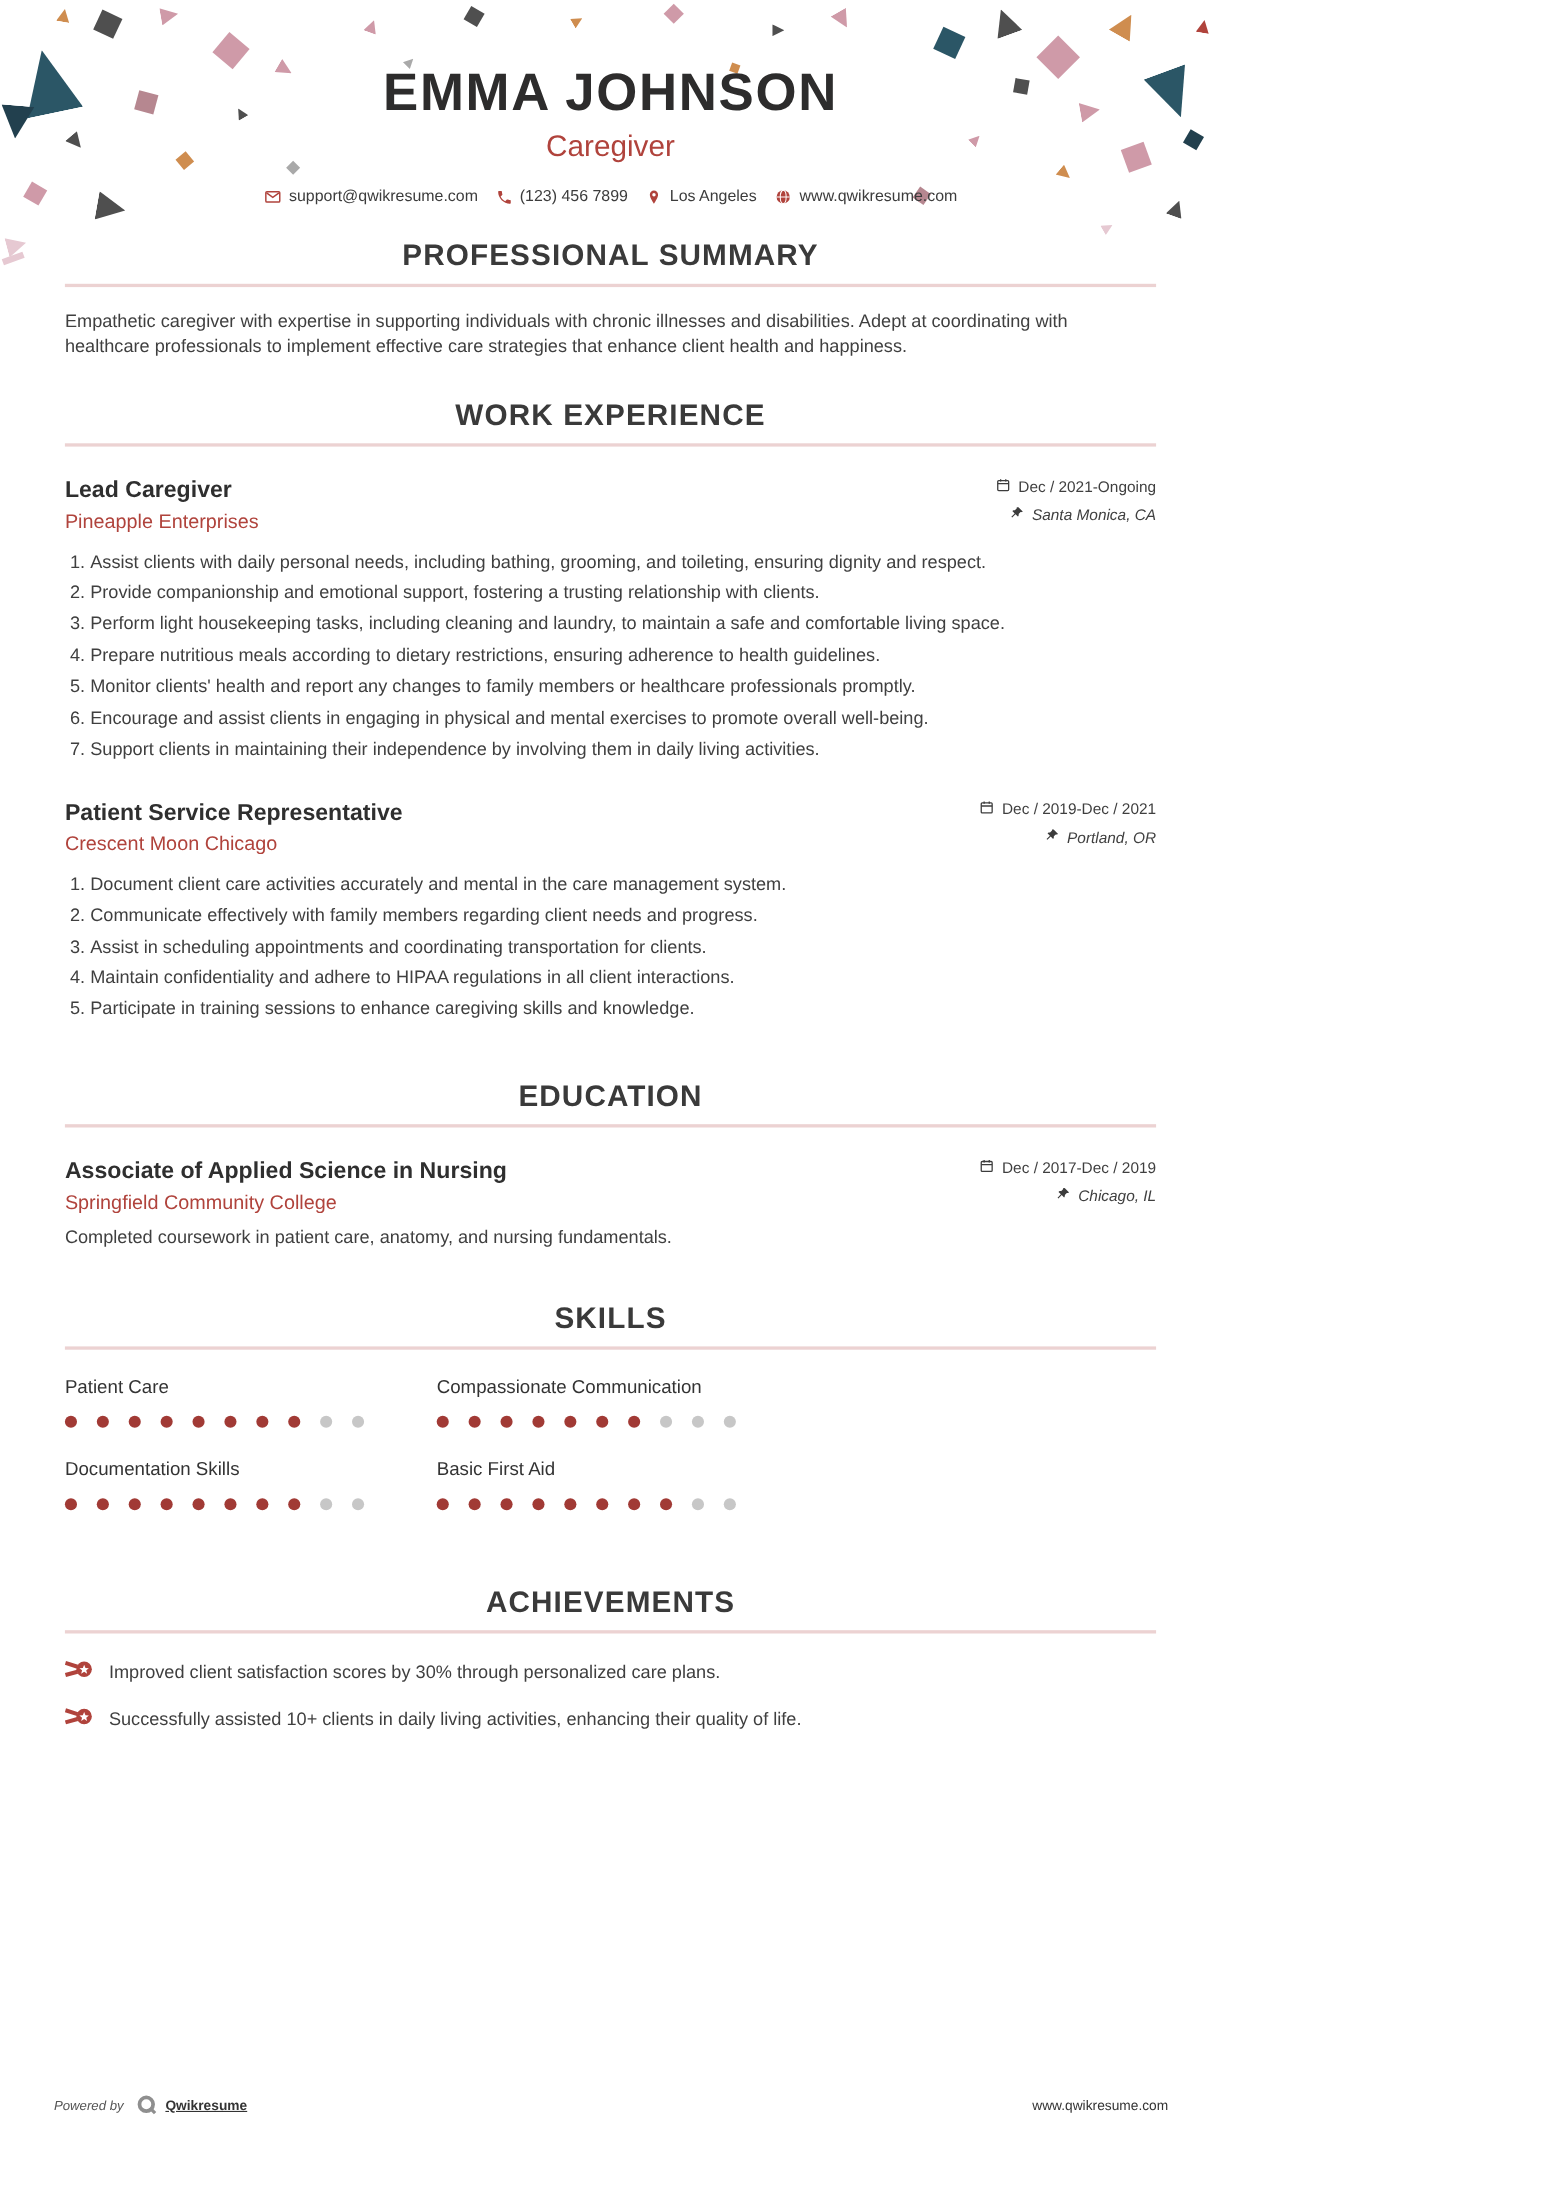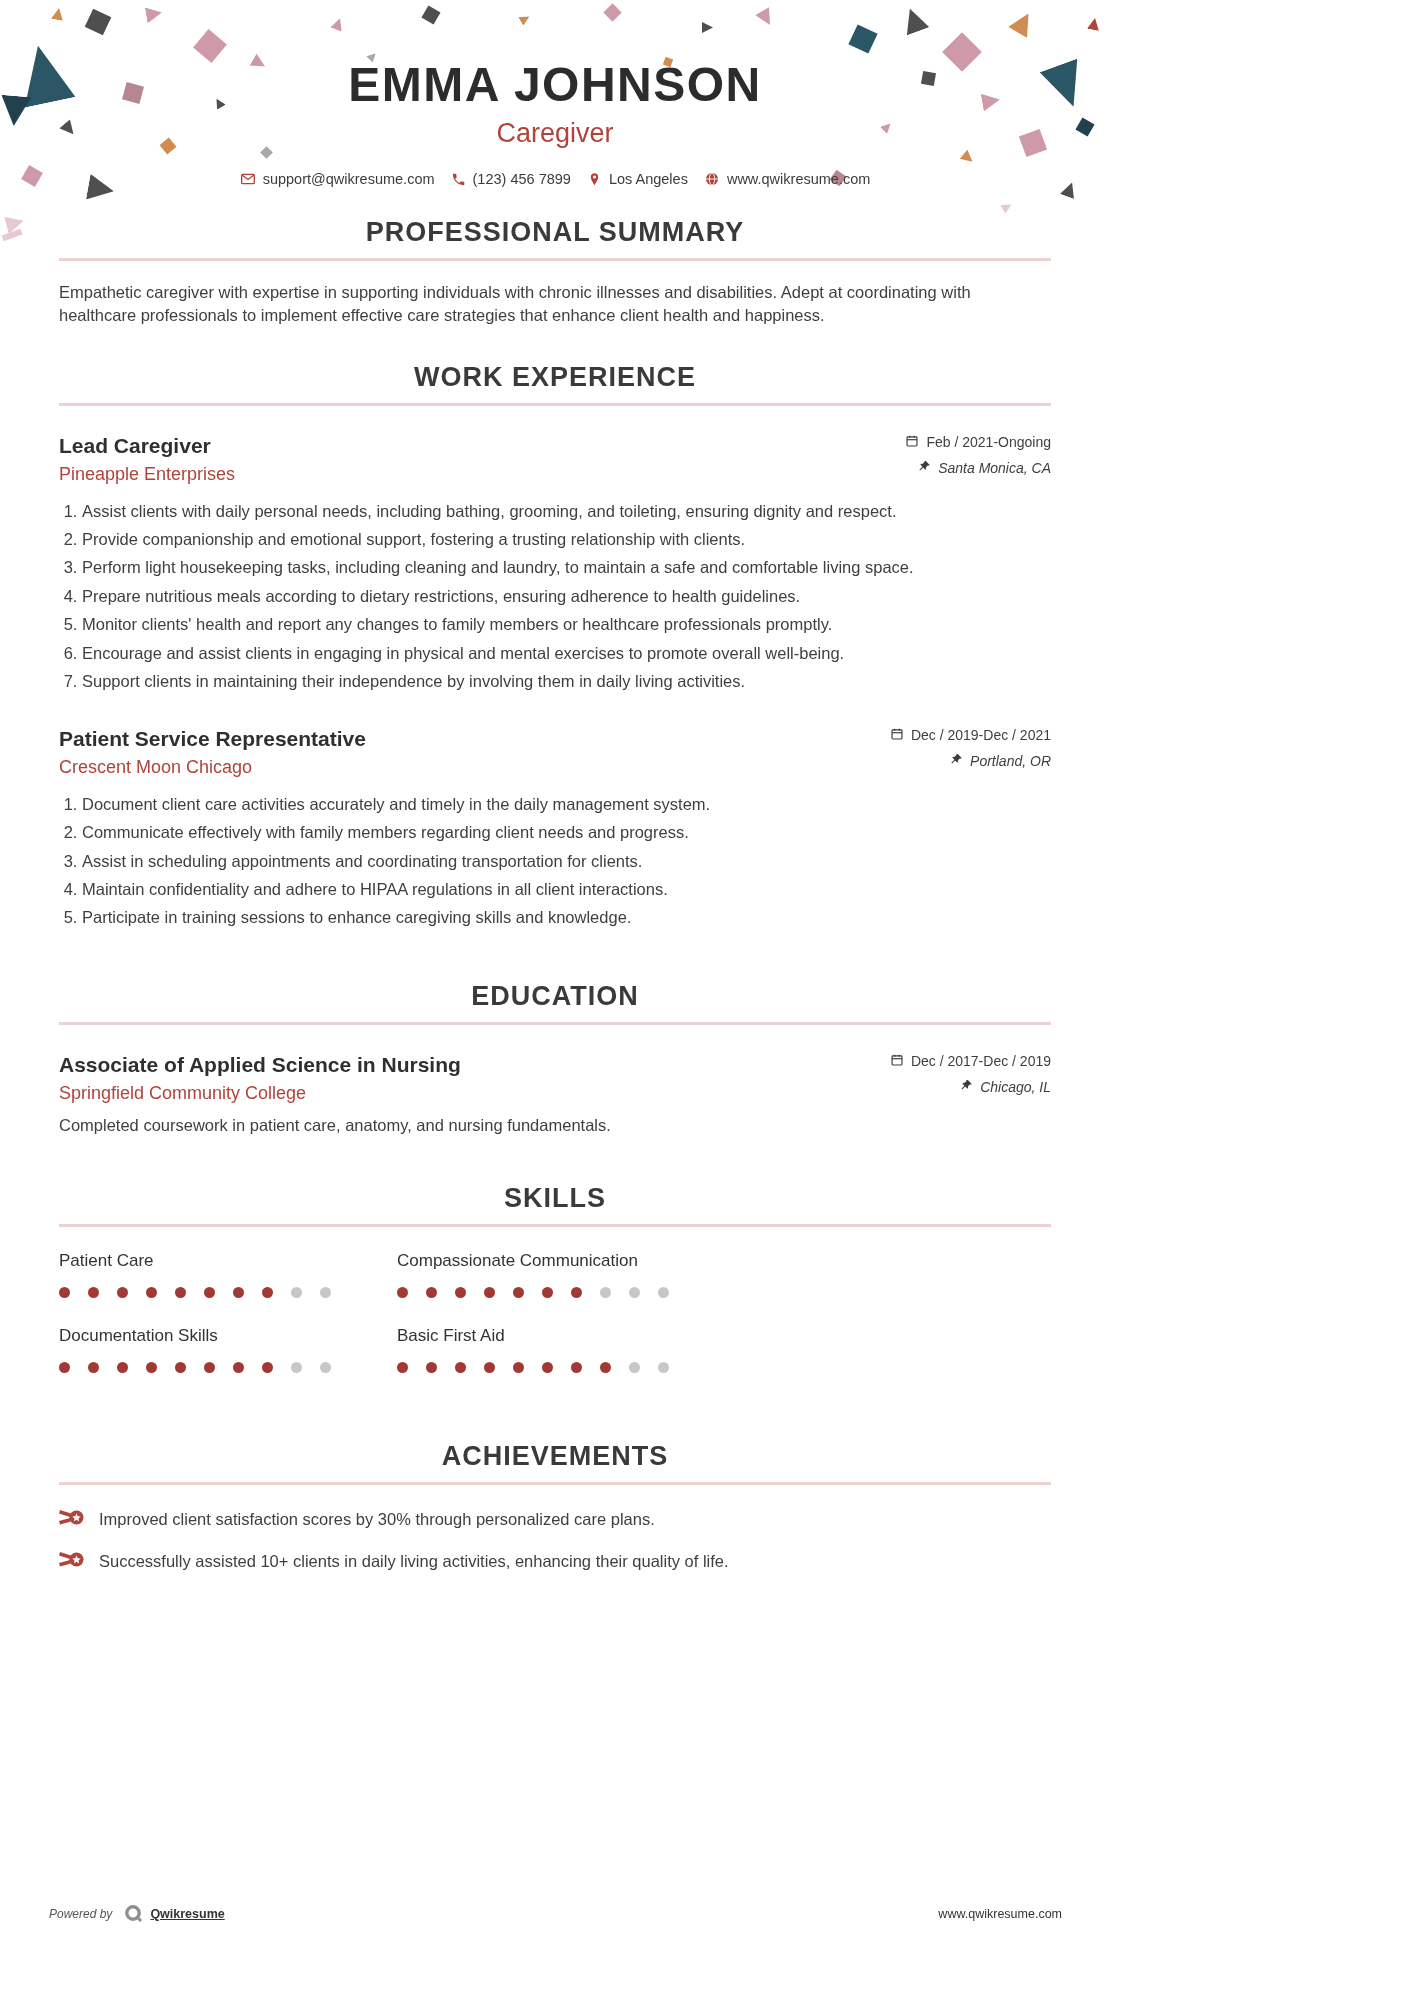--- a/index.html
+++ b/index.html
@@ -193,21 +193,21 @@
           <div class="entry-meta">
             <div class="meta-row">
               <span>
                 <svg width="14" height="14" viewBox="0 0 24 24">
                     <rect x="3.5" y="5" width="17" height="15.5" rx="1.5" fill="none" stroke="#3c3c3c" stroke-width="2"></rect>
                     <line x1="3.5" y1="9.8" x2="20.5" y2="9.8" stroke="#3c3c3c" stroke-width="2"></line>
                     <line x1="8" y1="2.8" x2="8" y2="6.4" stroke="#3c3c3c" stroke-width="2"></line>
                     <line x1="16" y1="2.8" x2="16" y2="6.4" stroke="#3c3c3c" stroke-width="2"></line>
                   </svg>
               </span>
-              <span>Feb / 2021-Ongoing</span>
+              <span>Dec / 2021-Ongoing</span>
             </div>
             <div class="meta-row">
               <span>
                 <svg width="13" height="13" viewBox="0 0 24 24">
                     <path d="M14.5 2l7.5 7.5-2.1.7c-.6.2-1.2.2-1.8 0l-3.3 3.3c.4 1.2.2 2.5-.6 3.5l-.6.8-4-4L4 19.4 2.6 18l5.6-5.6-4-4 .8-.6c1-.8 2.3-1 3.5-.6l3.3-3.3c-.2-.6-.2-1.2 0-1.8L14.5 2z" fill="#3c3c3c"></path>
                   </svg>
               </span>
               <span>Santa Monica, CA</span>
             </div>
           </div>
@@ -245,21 +245,21 @@
               <span>
                 <svg width="13" height="13" viewBox="0 0 24 24">
                     <path d="M14.5 2l7.5 7.5-2.1.7c-.6.2-1.2.2-1.8 0l-3.3 3.3c.4 1.2.2 2.5-.6 3.5l-.6.8-4-4L4 19.4 2.6 18l5.6-5.6-4-4 .8-.6c1-.8 2.3-1 3.5-.6l3.3-3.3c-.2-.6-.2-1.2 0-1.8L14.5 2z" fill="#3c3c3c"></path>
                   </svg>
               </span>
               <span>Portland, OR</span>
             </div>
           </div>
         </div>
         <ol class="bullets">
-          <li>Document client care activities accurately and timely in the daily management system.</li>
+          <li>Document client care activities accurately and mental in the care management system.</li>
           <li>Communicate effectively with family members regarding client needs and progress.</li>
           <li>Assist in scheduling appointments and coordinating transportation for clients.</li>
           <li>Maintain confidentiality and adhere to HIPAA regulations in all client interactions.</li>
           <li>Participate in training sessions to enhance caregiving skills and knowledge.</li>
         </ol>
       </div>
     </div>
 
     <div class="sec-education">
       <div class="section-title">EDUCATION</div>

